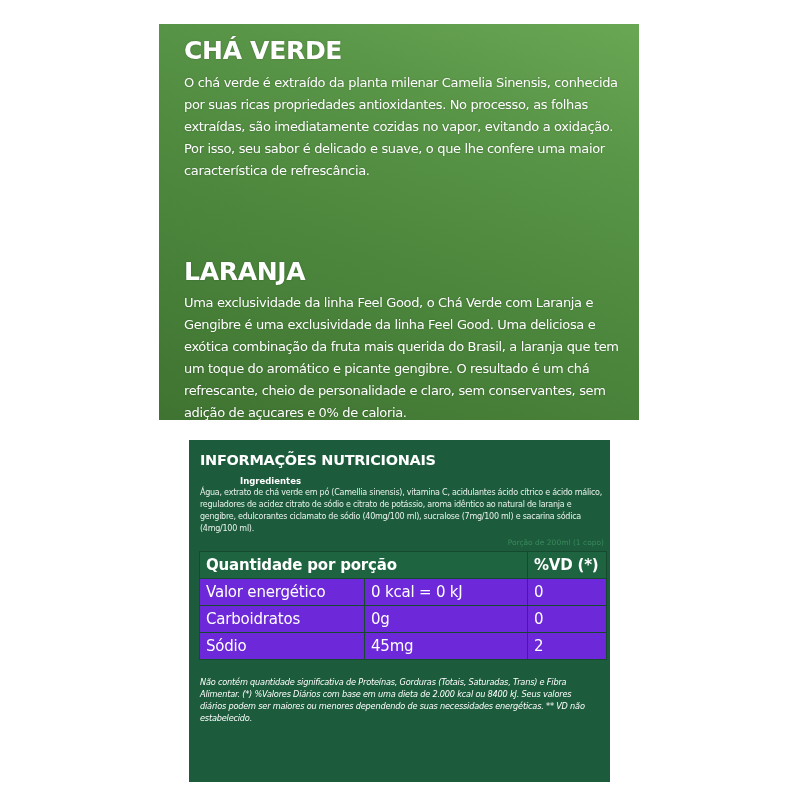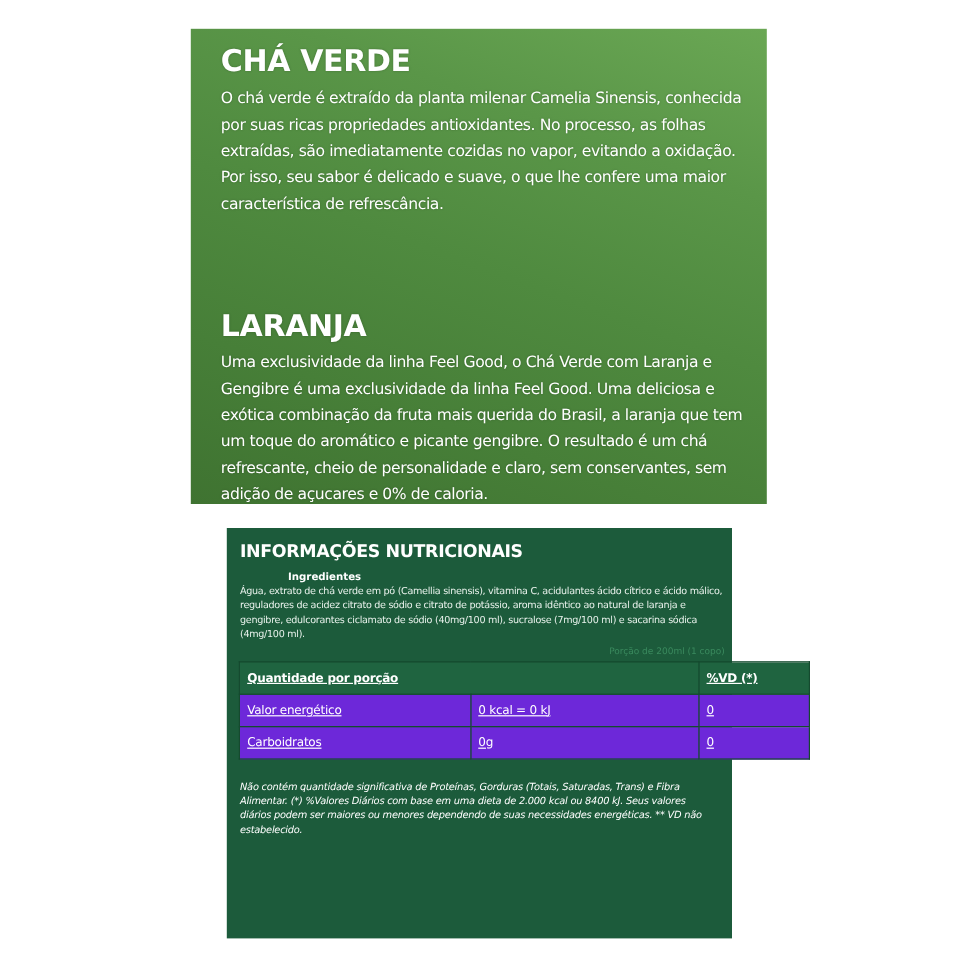--- a/index.html
+++ b/index.html
@@ -77,26 +77,25 @@
     .portion {
       text-align: right;
       font-size: 7.5px;
       color: #3a8a5e;
       line-height: 11px;
       margin-top: 2px;
       padding-right: 0px;
     }
     table.nutri-table {
       border-collapse: collapse;
-      width: 476px;
+      width: 408px;
       margin-top: 3px;
       margin-left: -1px;
-      font-size: 10px;
+      font-size: 15px;
       letter-spacing: -0.2px;
-      text-decoration: underline;
     }
     table.nutri-table th, table.nutri-table td {
       border: 1px solid #154a2f;
       height: 26px;
       padding: 0 0 0 6px;
       text-align: left;
       background: #6d28d9;
     }
     table.nutri-table th {
       font-weight: bold;
@@ -146,17 +145,22 @@
       <tr>
         <td class="c1">Valor energético</td>
         <td class="c2">0 kcal = 0 kJ</td>
         <td class="c3">0</td>
       </tr>
       <tr>
         <td class="c1">Carboidratos</td>
         <td class="c2">0g</td>
         <td class="c3">0</td>
       </tr>
+      <tr>
+        <td class="c1">Sódio</td>
+        <td class="c2">45mg</td>
+        <td class="c3">2</td>
+      </tr>
     </tbody>
   </table>
 
   <div class="footnote">Não contém quantidade significativa de Proteínas, Gorduras (Totais, Saturadas, Trans) e Fibra Alimentar. (*) %Valores Diários com base em uma dieta de 2.000 kcal ou 8400 kJ. Seus valores diários podem ser maiores ou menores dependendo de suas necessidades energéticas. ** VD não estabelecido.</div>
 </div>
 
 </body></html>

